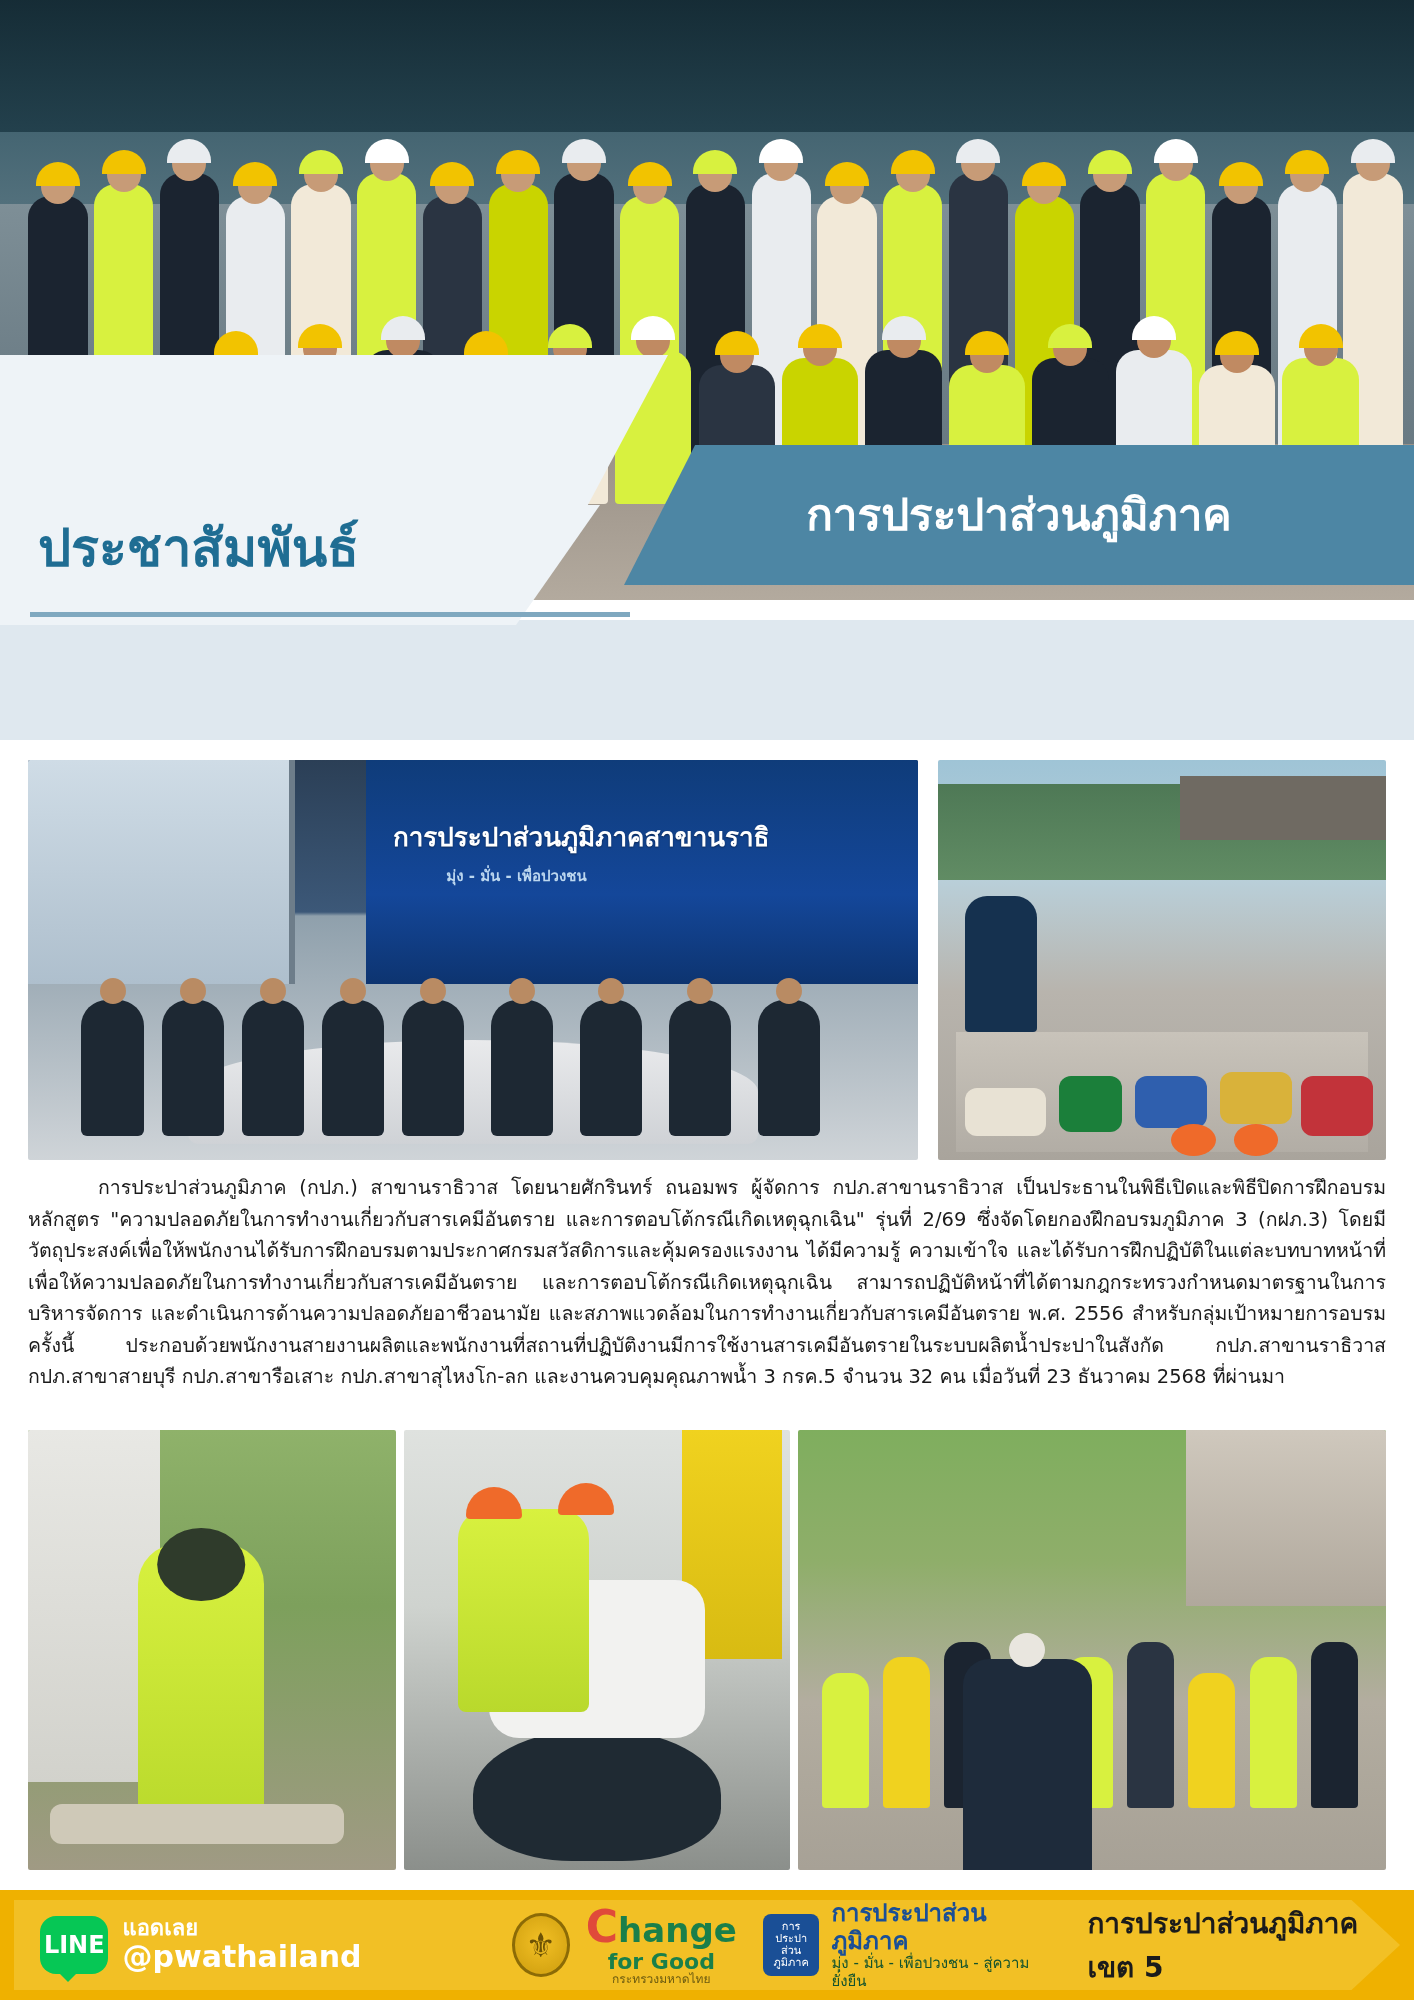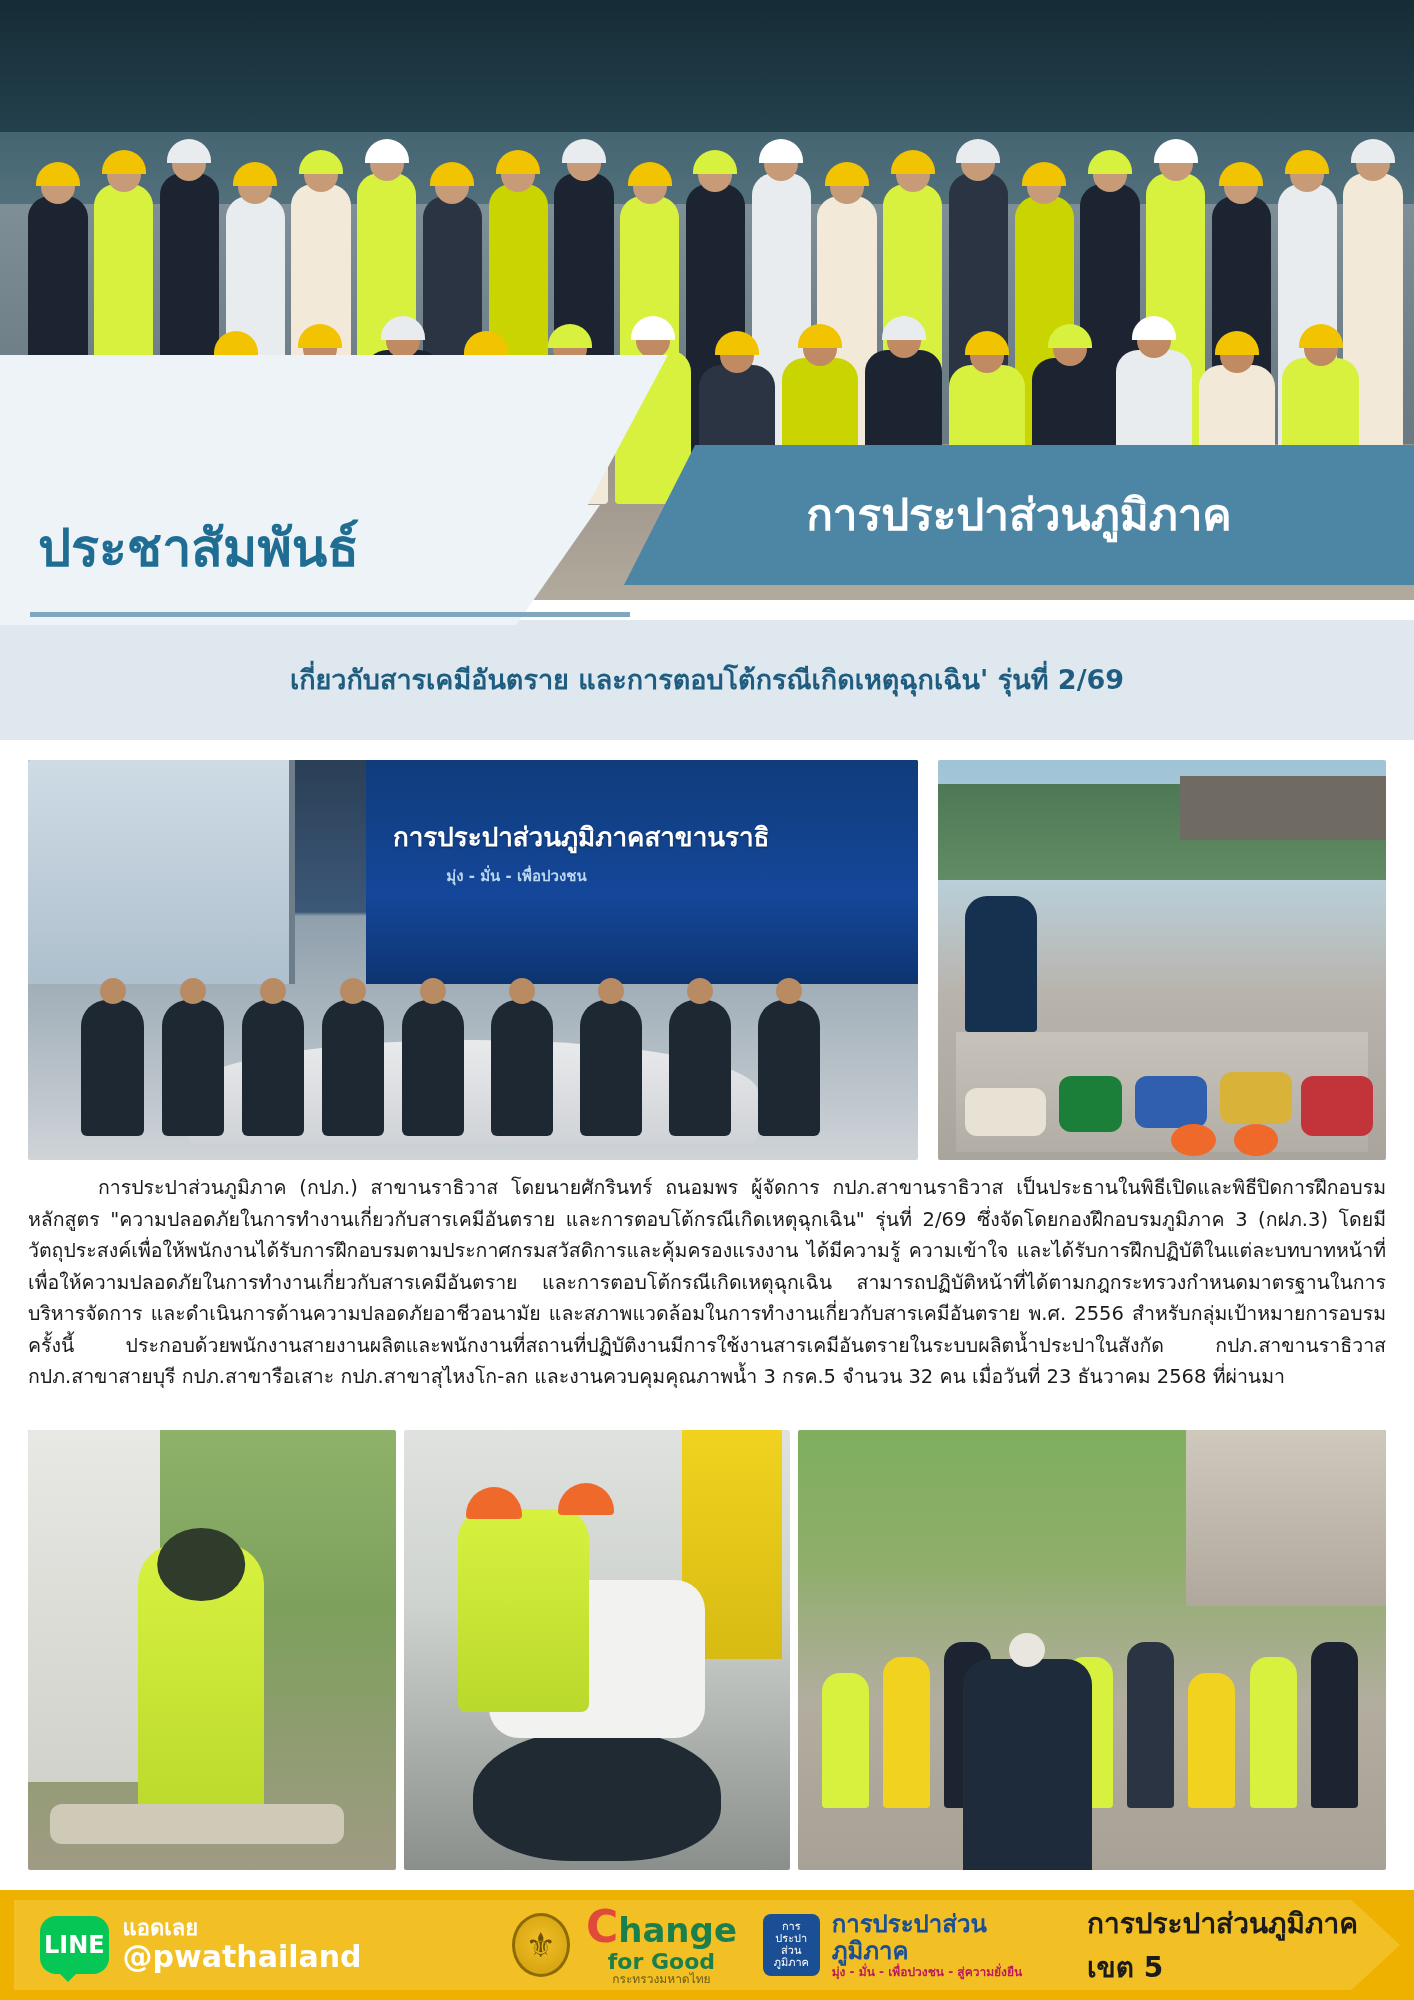--- a/index.html
+++ b/index.html
@@ -270,21 +270,21 @@
   .change .big span.c { color:#e04a3a; font-size:44px; }
   .change .small { font-size:12px; color:#6b5a10; font-weight:normal; }
 
   .pwa-logo {
     margin-left:26px; width:62px; height:62px; border-radius:8px;
     background:#1a4f96; display:flex; align-items:center; justify-content:center;
     color:#fff; font-size:11px; text-align:center; line-height:1.1; padding:4px;
   }
   .pwa-name { margin-left:12px; line-height:1.15; }
   .pwa-name .l1 { font-size:24px; font-weight:bold; color:#1a4f96; }
-  .pwa-name .l2 { font-size:12px; font-weight:bold; color:#be185d; }
+  .pwa-name .l2 { font-size:15px; font-weight:normal; color:#14532d; }
   .region {
     margin-left:46px; font-size:28px; font-weight:bold; color:#1b1b1b;
   }
 </style>
 </head>
 <body>
 
 <div class="page">
 
   <div class="hero" id="hero">
@@ -441,21 +441,20 @@
   <div class="title-band"></div>
   <div class="title-band2"></div>
   <div class="title-sub">ประชาสัมพันธ์</div>
   <div class="title-rule"></div>
 
   <div class="org-band">
     <div class="l1">การประปาส่วนภูมิภาค</div>
   </div>
 
   <div class="headline">
-    <div>เกี่ยวกับสารเคมีอันตราย และการตอบโต้กรณีเกิดเหตุฉุกเฉิน' รุ่นที่ 2/69</div>
   </div>
 
   <div class="ph" id="photo-meeting">
     <div class="window"></div>
     <div class="wall"></div>
     <div class="wall-text">การประปาส่วนภูมิภาคสาขานราธิ</div>
     <div class="wall-sub">มุ่ง - มั่น - เพื่อปวงชน</div>
     <div class="table"></div>
     <div class="seated" style="left:6%"></div>
     <div class="seated" style="left:15%"></div>

